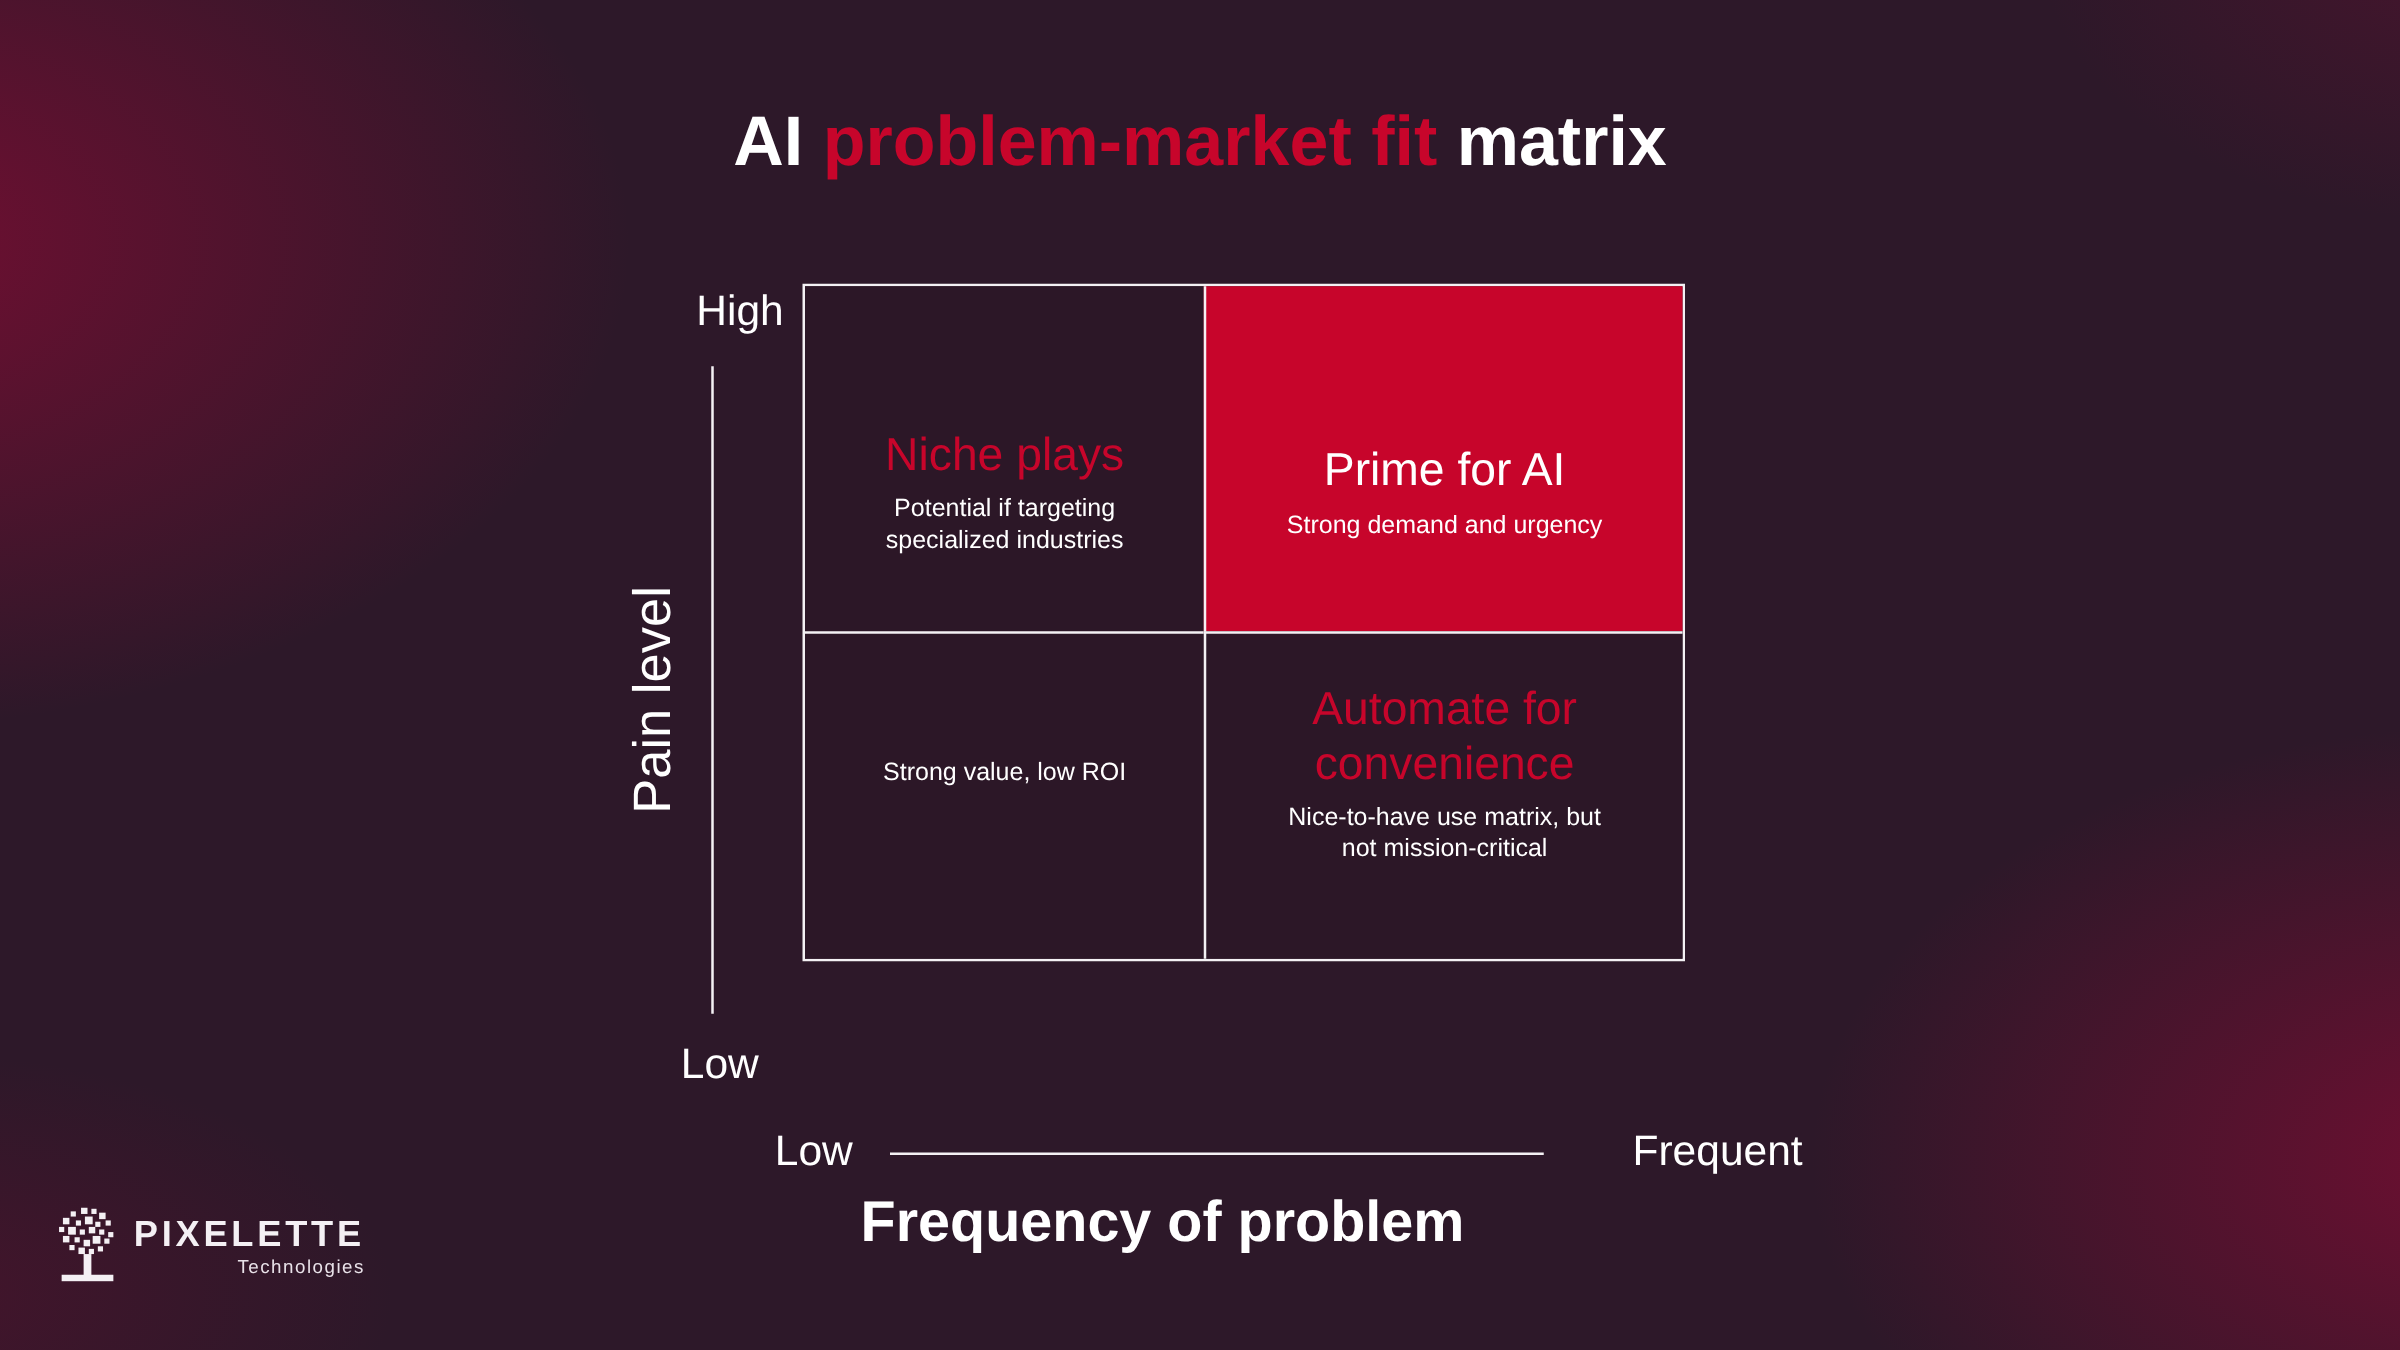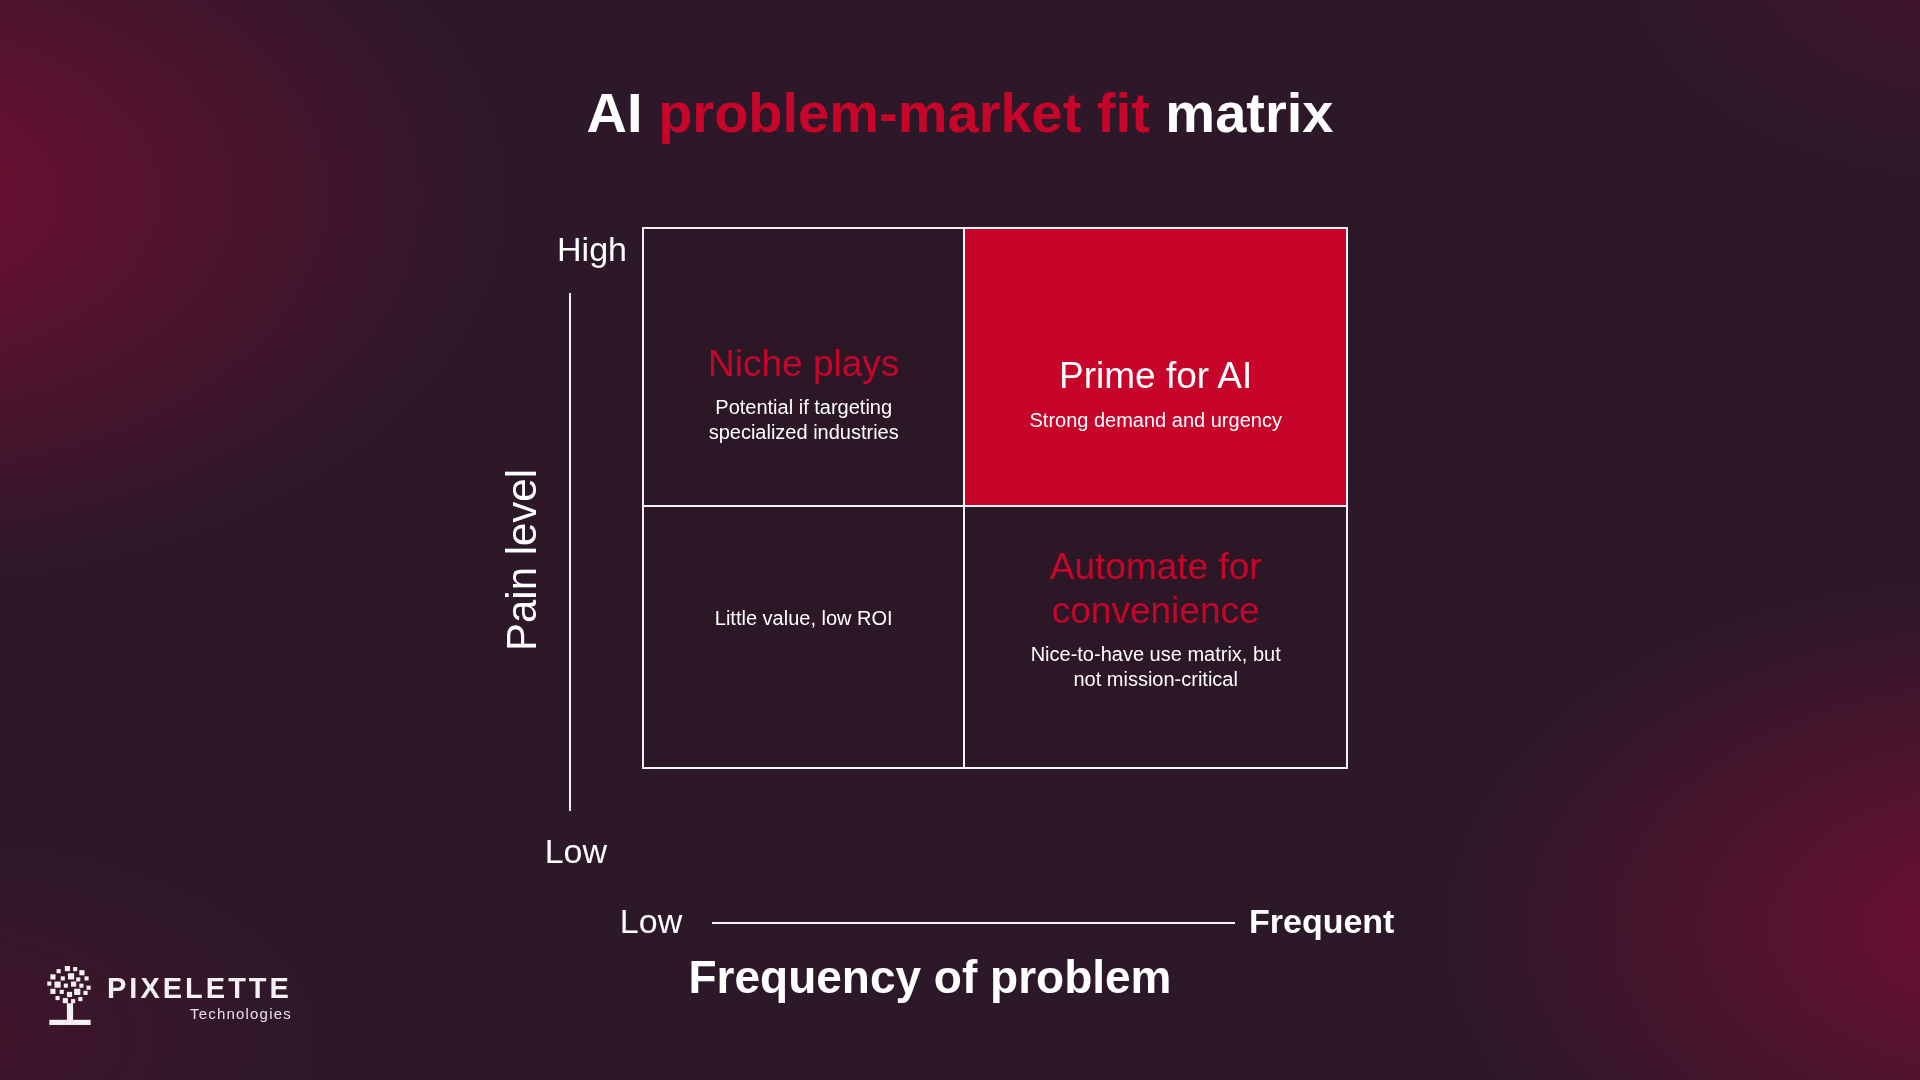--- a/index.html
+++ b/index.html
@@ -63,21 +63,21 @@
     font-size:20px;font-weight:400;line-height:1.22;
     color:var(--text);
     white-space:pre-line;
   }
 
   
   .axis-end{position:absolute;font-size:34px;font-weight:400;color:var(--text);}
   .y-high{left:450px;top:230px;width:177px;text-align:right;}
   .y-low{left:455px;top:832px;width:152px;text-align:right;}
   .x-low{left:591px;top:902px;width:120px;text-align:center;}
-  .x-frequent{left:1249px;top:902px;font-weight:bold;}
+  .x-frequent{left:1306px;top:902px;}
   .y-line{position:absolute;left:569px;top:293px;width:2px;height:518px;background:var(--line);}
   .x-line{position:absolute;left:712px;top:922px;width:523px;height:2px;background:var(--line);}
   .y-title{
     position:absolute;left:522px;top:560px;
     transform:translate(-50%,-50%) rotate(-90deg);
     font-size:42px;font-weight:400;color:var(--text);white-space:nowrap;
   }
   .x-title{
     position:absolute;left:530px;top:950px;width:800px;
     text-align:center;font-size:46px;font-weight:700;color:var(--text);
@@ -101,21 +101,21 @@
     <div class="cell tl">
       <div class="q-title">Niche plays</div>
       <div class="q-sub">Potential if targeting
 specialized industries</div>
     </div>
     <div class="cell tr">
       <div class="q-title">Prime for AI</div>
       <div class="q-sub">Strong demand and urgency</div>
     </div>
     <div class="cell bl">
-      <div class="q-sub">Little value, low ROI</div>
+      <div class="q-sub">Strong value, low ROI</div>
     </div>
     <div class="cell br">
       <div class="q-title">Automate for
 convenience</div>
       <div class="q-sub">Nice-to-have use matrix, but
 not mission-critical</div>
     </div>
   </div>
 
   <div class="axis-end y-high">High</div>

